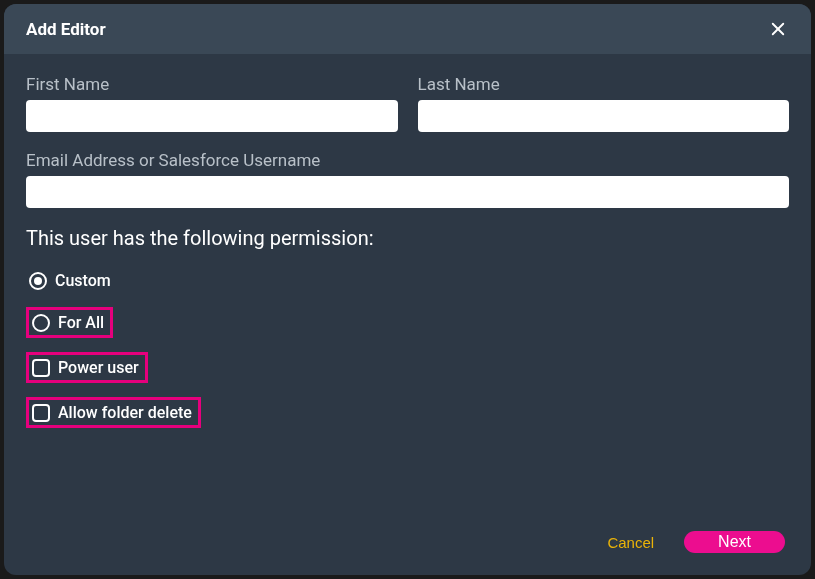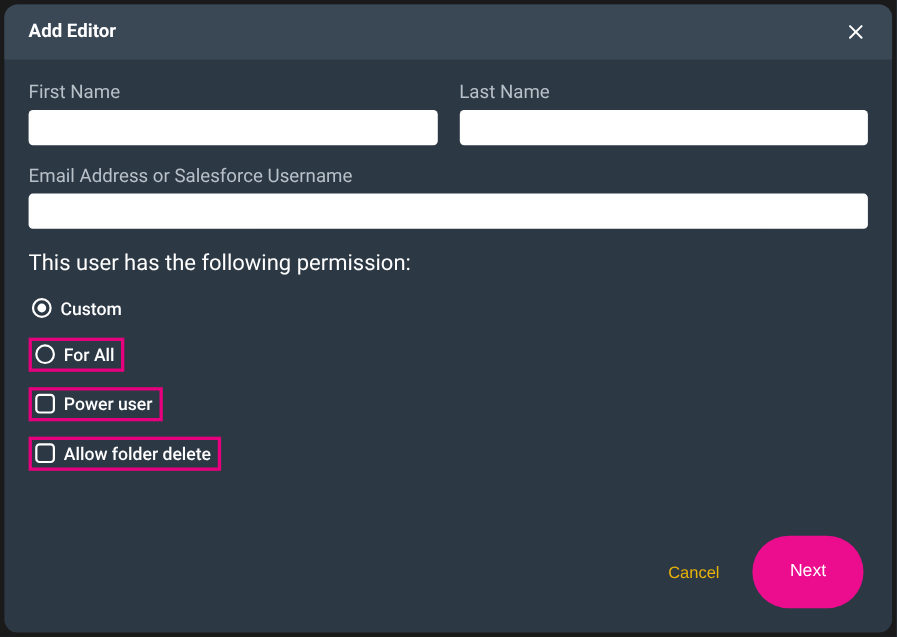--- a/index.html
+++ b/index.html
@@ -76,21 +76,21 @@
     .full { width: 100%; }
     .perm-heading {
       font-size: 20px;
       color: #fff;
       margin-top: 6px;
       margin-bottom: 18px;
       font-weight: 400;
     }
     .option {
       display: inline-flex;
-      align-items: flex-start;
+      align-items: flex-end;
       gap: 8px;
       margin-bottom: 14px;
       cursor: pointer;
       padding: 3px 6px 3px 3px;
     }
     .option-label {
       font-size: 16px;
       color: #fff;
       font-weight: 500;
     }
@@ -136,21 +136,21 @@
       border: none;
       font-size: 15px;
       cursor: pointer;
       font-weight: 400;
     }
     .btn-next {
       background: #ec0d8f;
       color: #fff;
       border: none;
       border-radius: 999px;
-      padding: 24px 34px;
+      padding: 2px 34px;
       font-size: 16px;
       font-weight: 500;
       cursor: pointer;
     }
   </style>
 </head>
 <body>
 
 <div class="modal">
 

